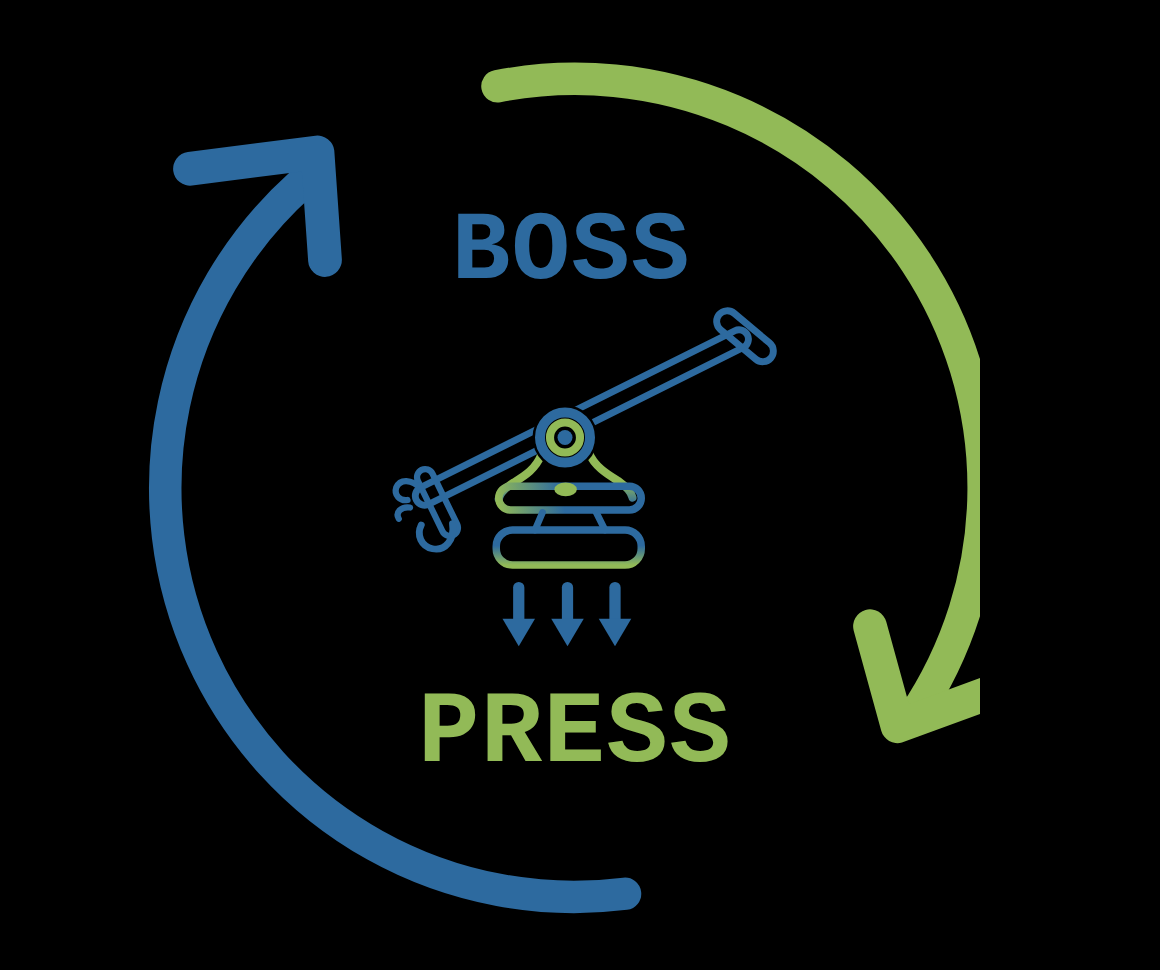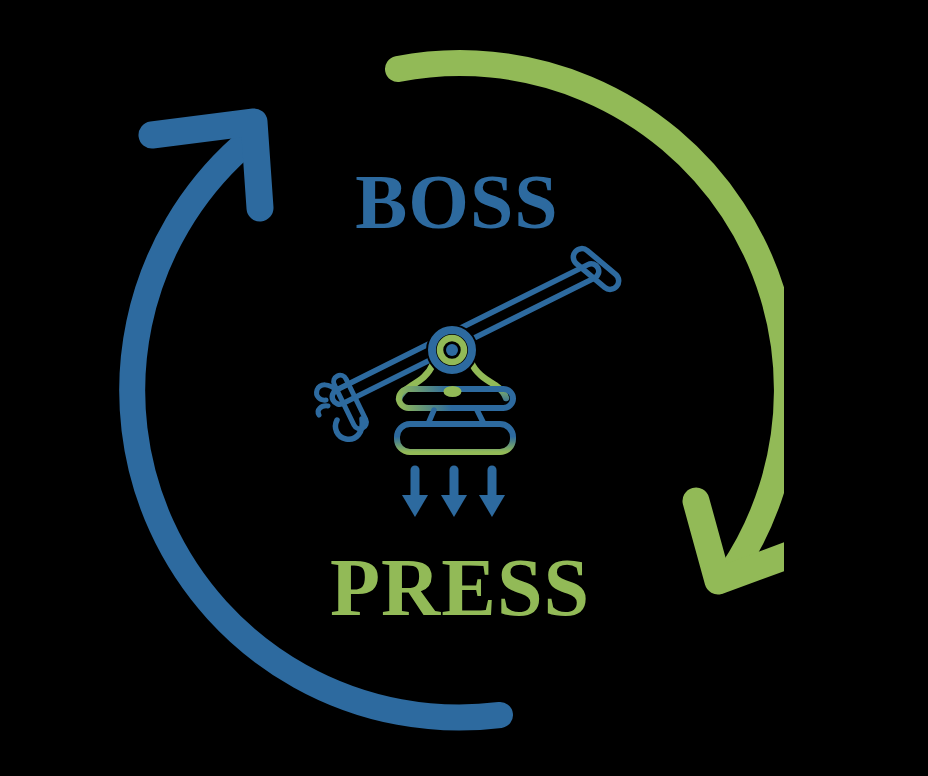--- a/index.html
+++ b/index.html
@@ -6,21 +6,21 @@
     --blue:#2d6a9f;
     --green:#92ba57;
     --bg:#000000;
   }
   html,body{margin:0;padding:0;background:var(--bg);}
   .stage{
     position:relative;
     width:784px;height:776px;
     background:var(--bg);
     overflow:hidden;
-    font-family:Liberation Serif, serif;
+    font-family:Liberation Mono, monospace;
   }
   .stage svg{position:absolute;left:0;top:0;}
   .wordmark{
     position:absolute;left:0;width:928px;
     text-align:center;
     font-weight:bold;
     line-height:1;
     letter-spacing:1px;
     user-select:none;
   }

